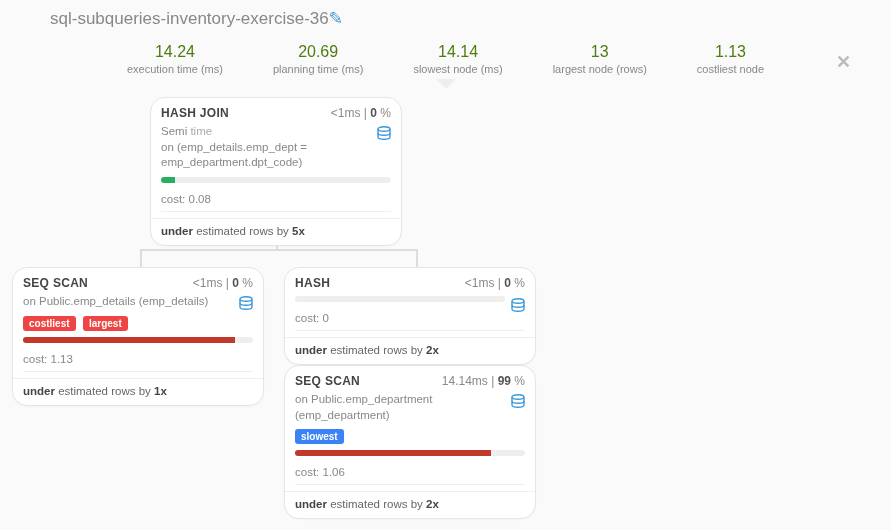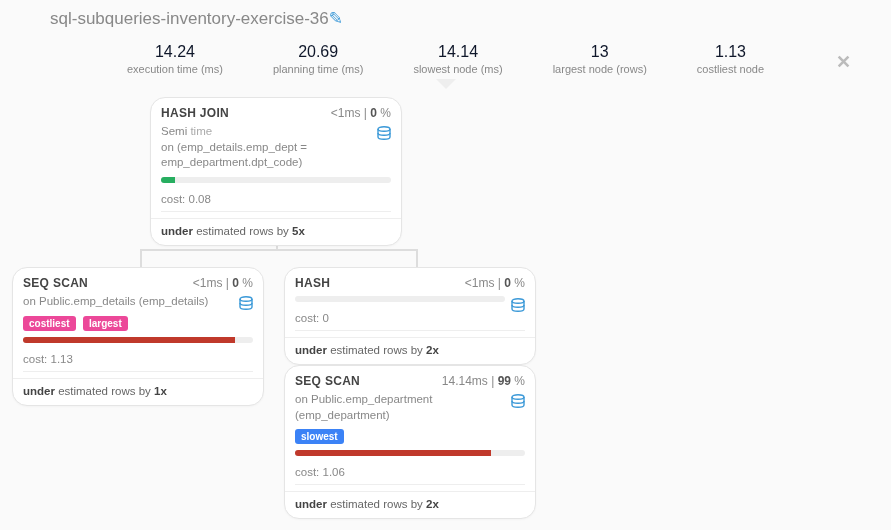--- a/index.html
+++ b/index.html
@@ -22,21 +22,21 @@
   }
   .pencil-icon { color:#3b99d8; cursor:pointer; }
   .stats-row {
     display:flex;
     justify-content:center;
     gap: 50px;
     margin: 14px 0 22px 0;
     position: relative;
   }
   .stat { text-align:center; }
-  .stat .val { font-size:16px; color:#0f172a; font-weight:400; }
+  .stat .val { font-size:16px; color:#4d7c0f; font-weight:400; }
   .stat .lbl { font-size:11px; color:#888; margin-top:2px; }
   .close-x {
     position:absolute;
     right:40px;
     top:8px;
     color:#bbb;
     font-size:18px;
     font-weight:bold;
     cursor:pointer;
   }
@@ -73,21 +73,21 @@
   .node .desc .kw { color:#aaa; }
   .db-icon {
     float:right;
     color:#3b99d8;
     margin-left:6px;
     margin-top:2px;
   }
   .tags { margin-bottom:6px; }
   .tag {
     display:inline-block;
-    background:#ec4899;
+    background:#ef4444;
     color:#fff;
     font-size:10px;
     font-weight:700;
     padding:2px 6px;
     border-radius:3px;
     margin-right:4px;
   }
   .tag.orange { background:#3b82f6; }
   .bar {
     height:6px;

